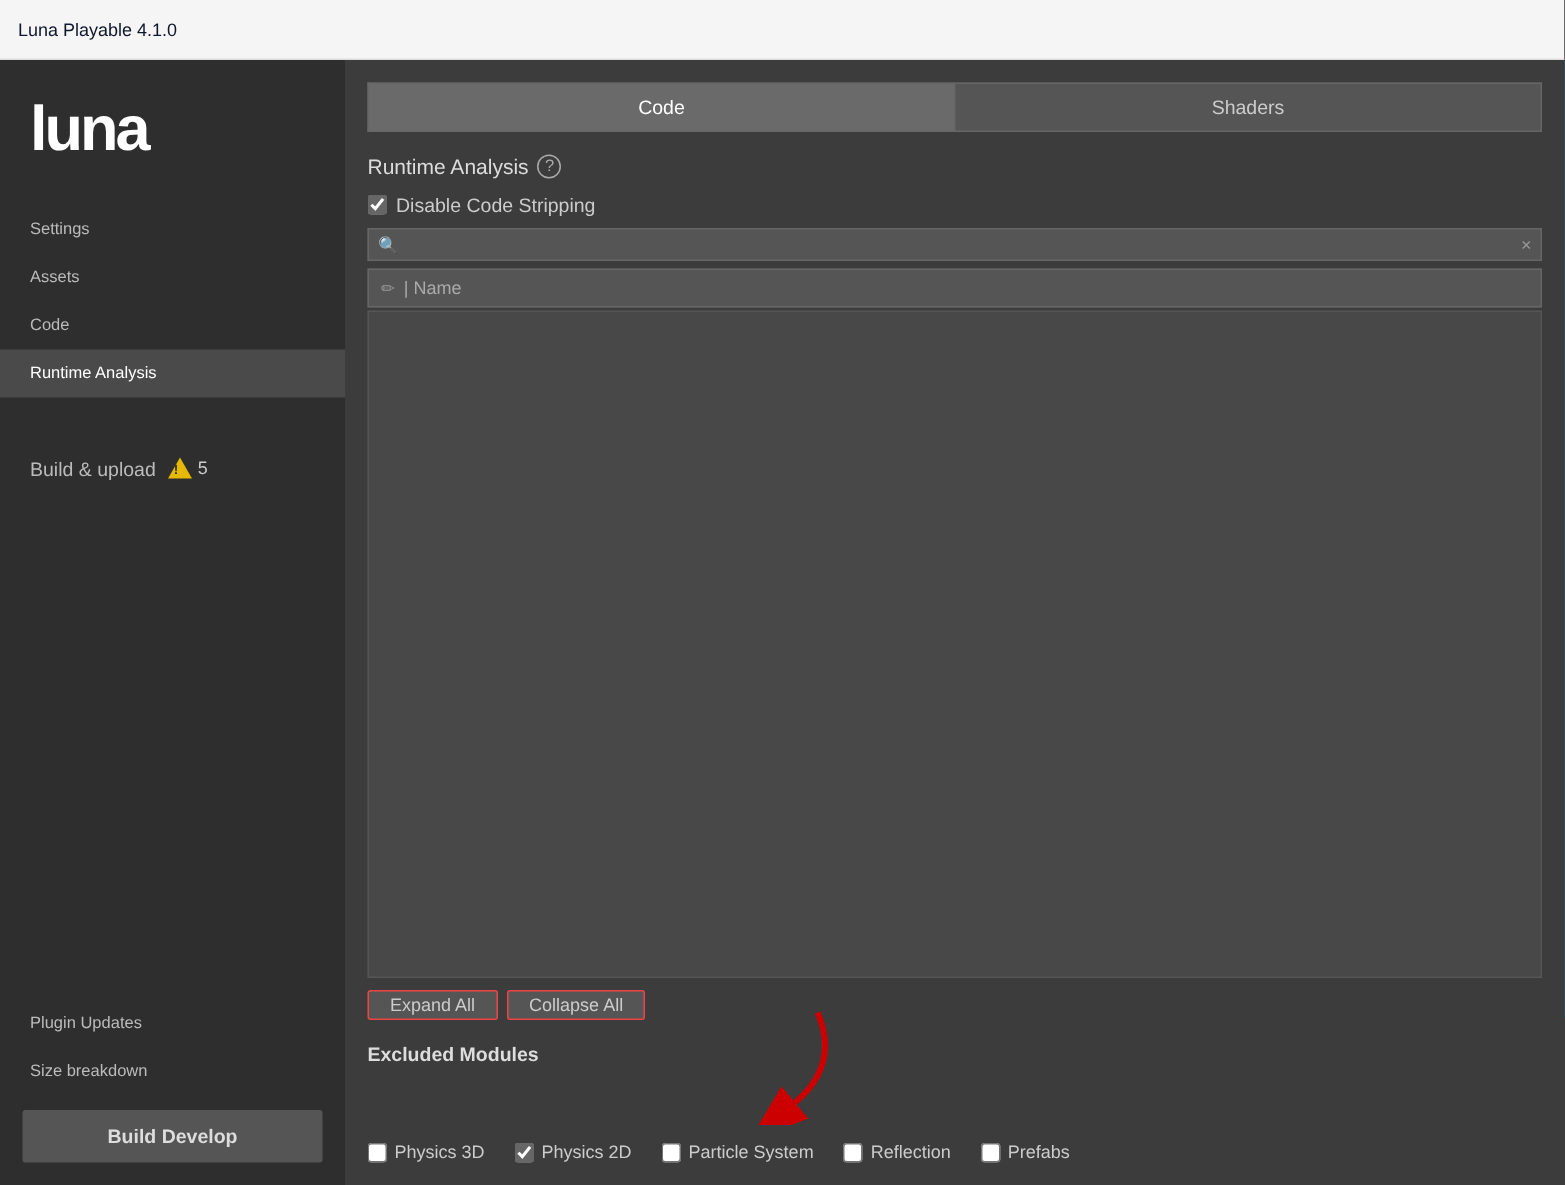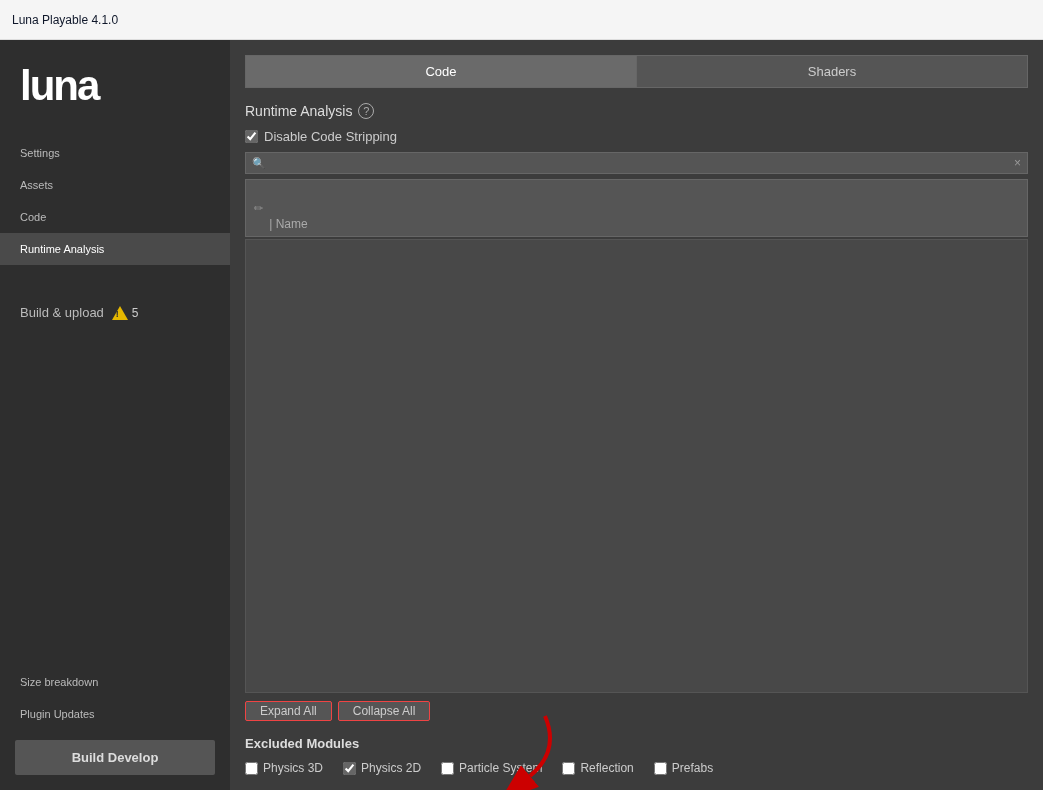--- a/index.html
+++ b/index.html
@@ -69,21 +69,21 @@
       color: #bbb;
       font-size: 11px;
     }
     .sidebar-item.active {
       background: #4a4a4a;
       color: #fff;
     }
 
     .sidebar-item-with-badge {
       display: flex;
-      align-items: center;
+      align-items: flex-start;
       gap: 8px;
       padding: 10px 20px;
       cursor: pointer;
       color: #bbb;
       font-size: 13px;
     }
 
     .badge-warning {
       display: flex;
       align-items: center;
@@ -229,21 +229,20 @@
       margin-bottom: 2px;
     }
     .pencil-icon {
       color: #999;
       font-size: 11px;
       margin-right: 6px;
     }
     .name-header-text {
       color: #aaa;
       font-size: 12px;
-      margin-top: 32px;
     }
 
     
     .excluded-table {
       flex: 1;
       background: #484848;
       border: 1px solid #555;
       margin-bottom: 8px;
       min-height: 300px;
     }
@@ -279,20 +278,21 @@
       flex-wrap: wrap;
       position: relative;
     }
 
     .module-checkbox {
       display: flex;
       align-items: center;
       gap: 5px;
       font-size: 12px;
       color: #ccc;
+      margin-top: 41px;
     }
     .module-checkbox input[type="checkbox"] {
       accent-color: #666;
       cursor: pointer;
     }
 
     
     .red-arrow {
       position: absolute;
       top: -50px;
@@ -355,24 +355,24 @@
         <span>Build &amp; upload</span>
         <div class="badge-warning">
           <span class="warning-triangle"></span>
           <span>5</span>
         </div>
       </div>
 
       <div class="sidebar-spacer"></div>
 
       <div class="sidebar-item">
+        <span>Plugin Updates</span>
+      </div>
+      <div class="sidebar-item">
         <span>Size breakdown</span>
-      </div>
-      <div class="sidebar-item">
-        <span>Plugin Updates</span>
       </div>
 
       <button id="build-develop-btn" class="build-develop-btn">Build Develop</button>
     </div>
   </div>
 
   <div id="main-content">
 
     <div id="tabs">
       <button class="tab-btn active">Code</button>

